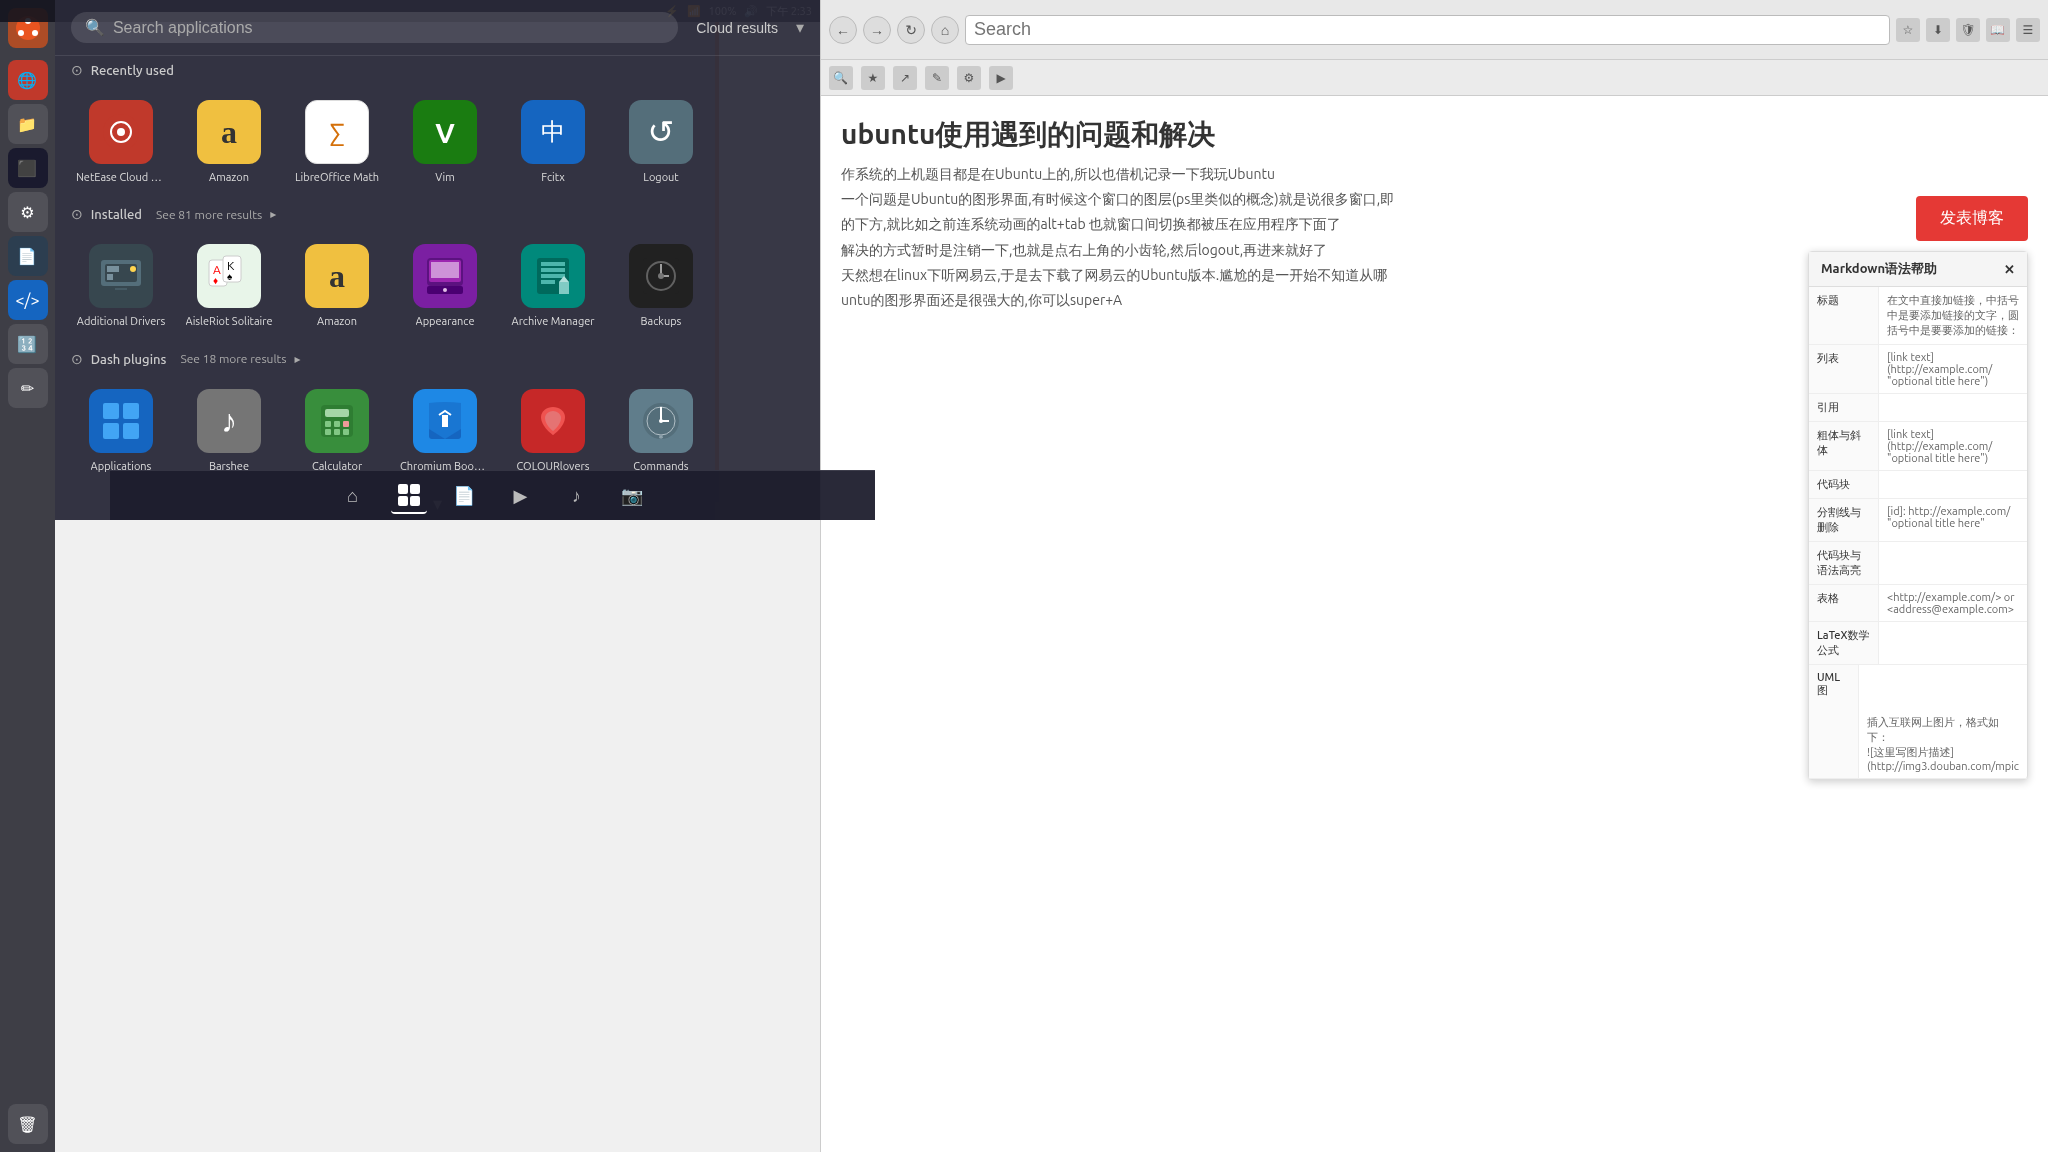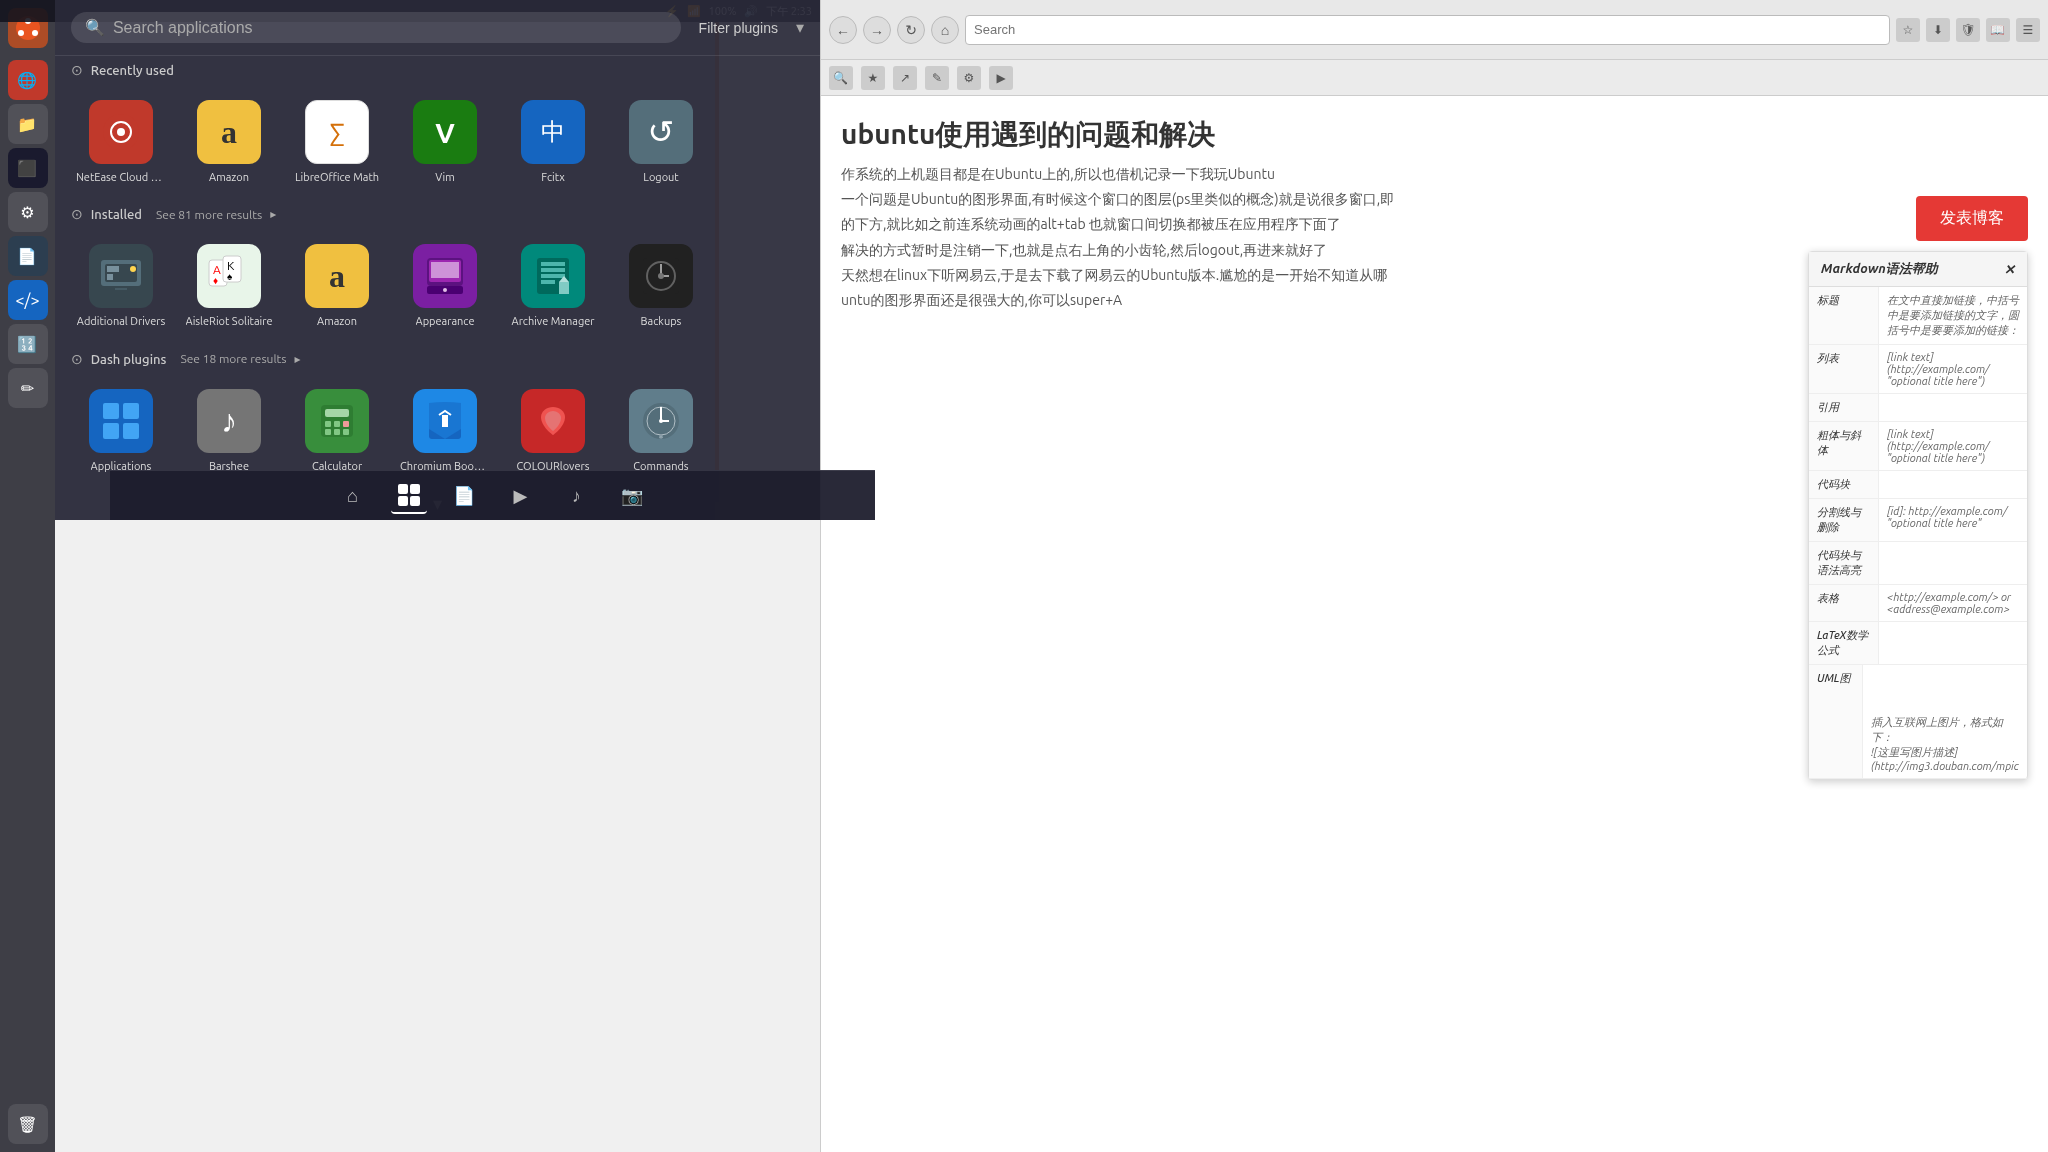--- a/index.html
+++ b/index.html
@@ -58,21 +58,21 @@
       color: #555;
     }
 
     .browser-search {
       flex: 1;
       height: 30px;
       border: 1px solid #bbb;
       border-radius: 4px;
       padding: 0 8px;
       background: white;
-      font-size: 13px;
+      font-size: 18px;
     }
 
     .browser-toolbar2 {
       background: #ebebeb;
       height: 36px;
       display: flex;
       align-items: center;
       padding: 0 8px;
       gap: 8px;
       border-bottom: 1px solid #ccc;
@@ -128,21 +128,20 @@
     .markdown-panel {
       position: absolute;
       top: 155px;
       right: 20px;
       width: 220px;
       background: white;
       border: 1px solid #ddd;
       border-radius: 4px;
       box-shadow: 0 2px 8px rgba(0,0,0,0.2);
       font-size: 12px;
-      font-style: italic;
     }
 
     .markdown-panel-header {
       background: #f5f5f5;
       padding: 8px 12px;
       font-size: 13px;
       font-weight: bold;
       color: #333;
       display: flex;
       justify-content: space-between;
@@ -523,21 +522,21 @@
 
 <div class="blurred-content"></div>
 
 <div class="app-launcher">
 
   <div class="search-bar">
     <div class="search-input-wrapper">
       <span style="color:#aaa; font-size:16px;">🔍</span>
       <input class="search-input" type="text" placeholder="Search applications" style="">
     </div>
-    <button class="filter-btn">Filter plugins</button>
+    <button class="filter-btn">Cloud results</button>
     <span style="color:#aaa;">▾</span>
   </div>
 
   <div class="section-header">
     <span class="section-check">⊙</span>
     <span class="section-title">Recently used</span>
   </div>
 
   <div class="apps-grid">
 

